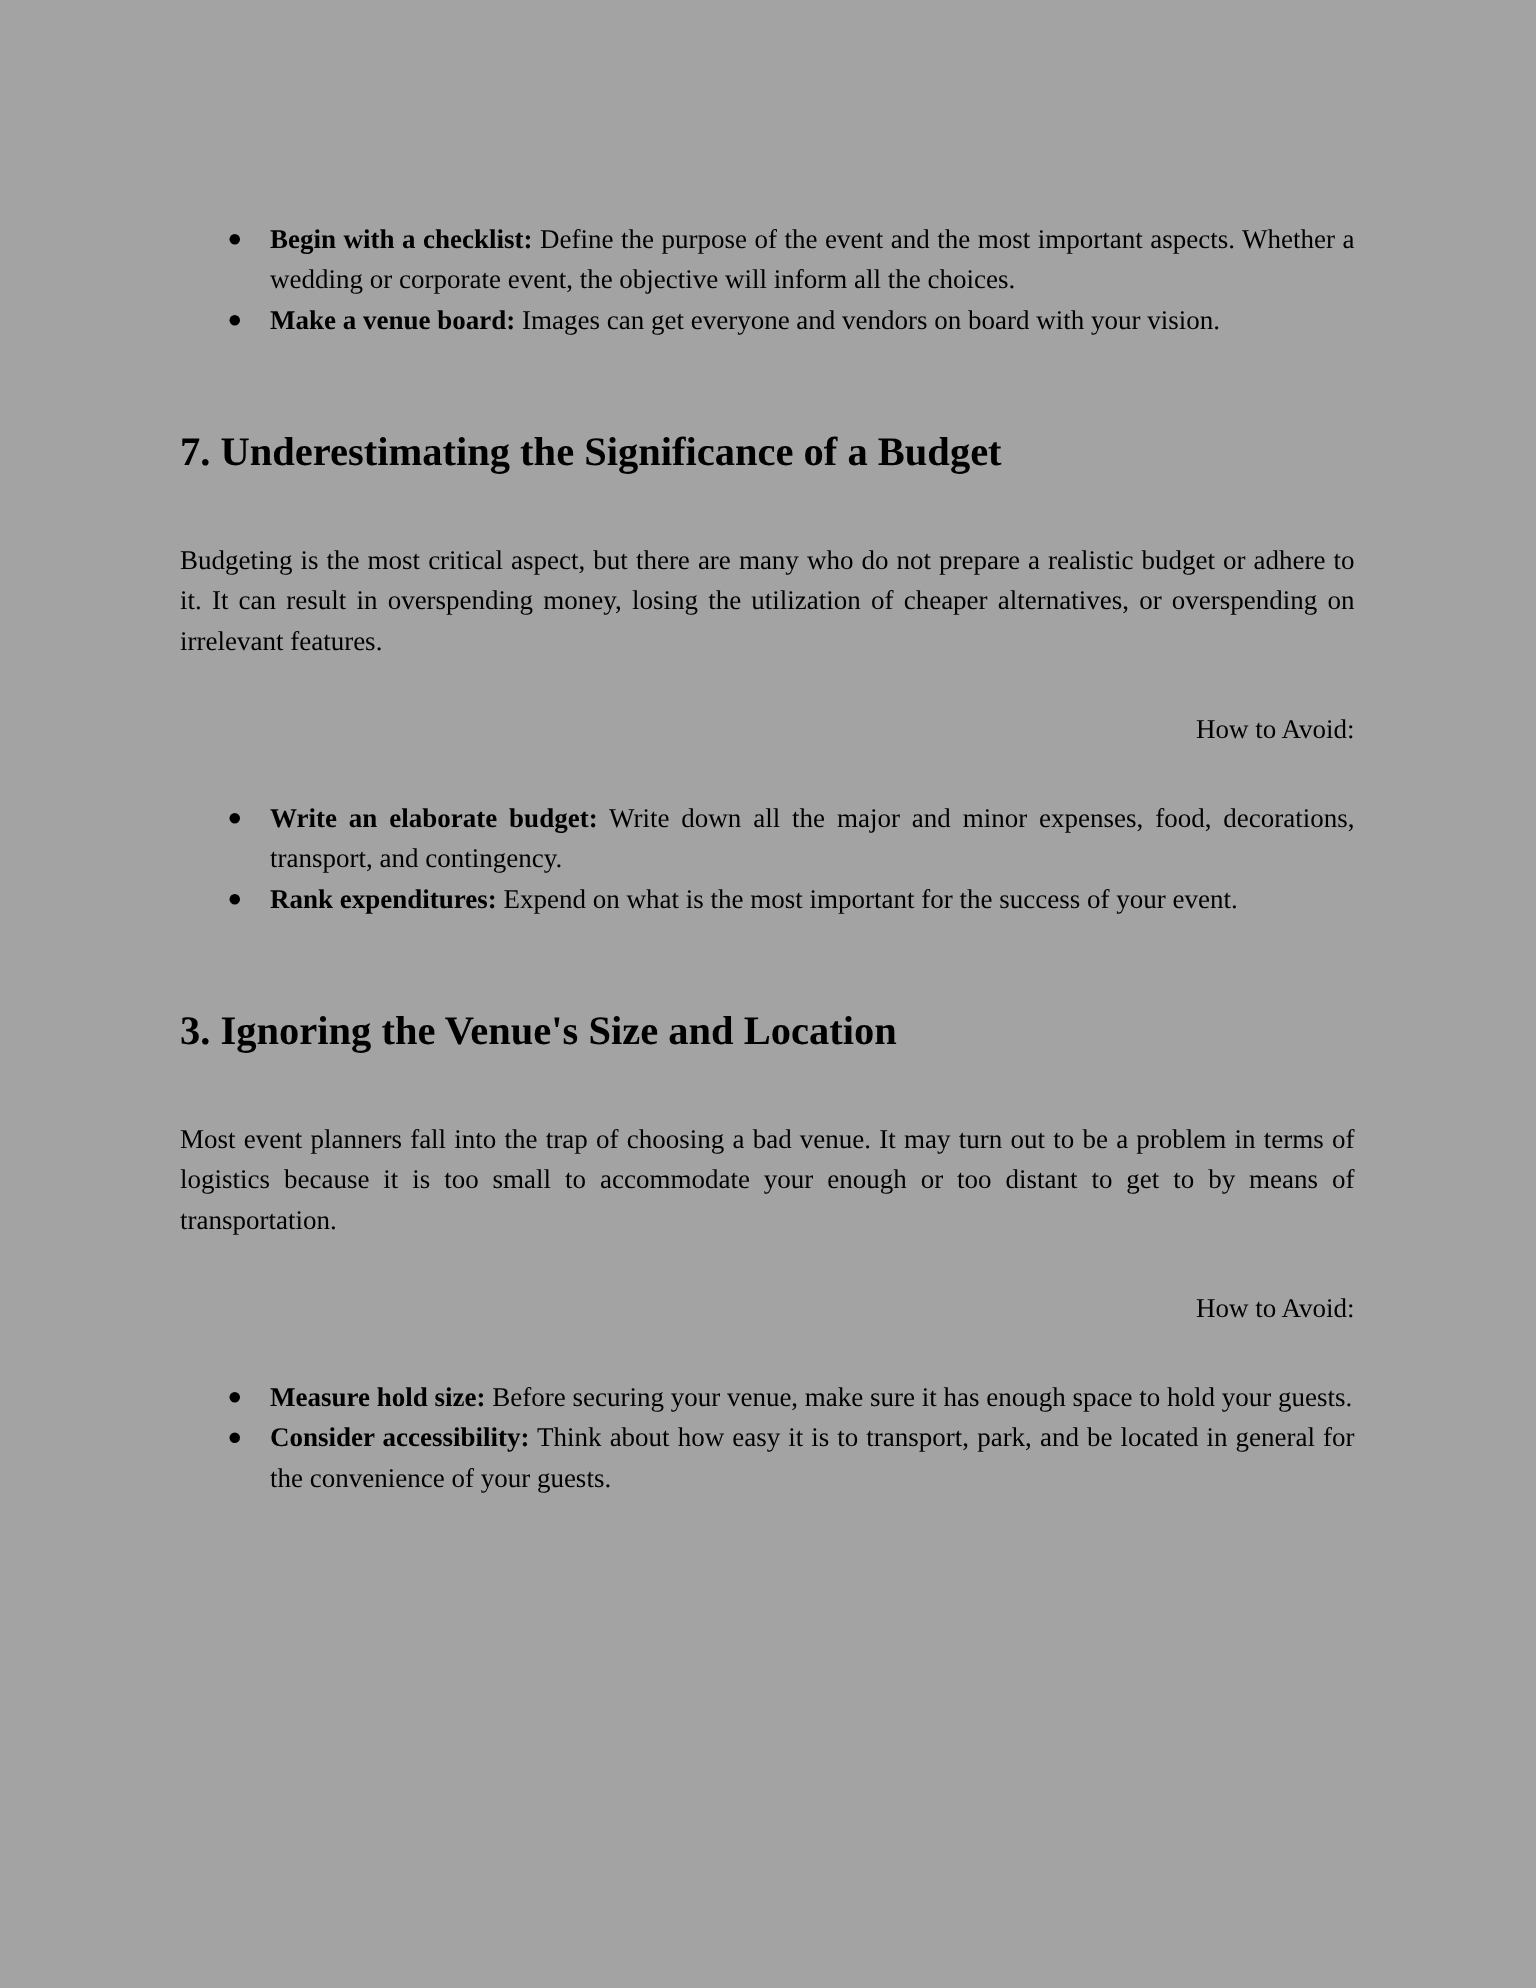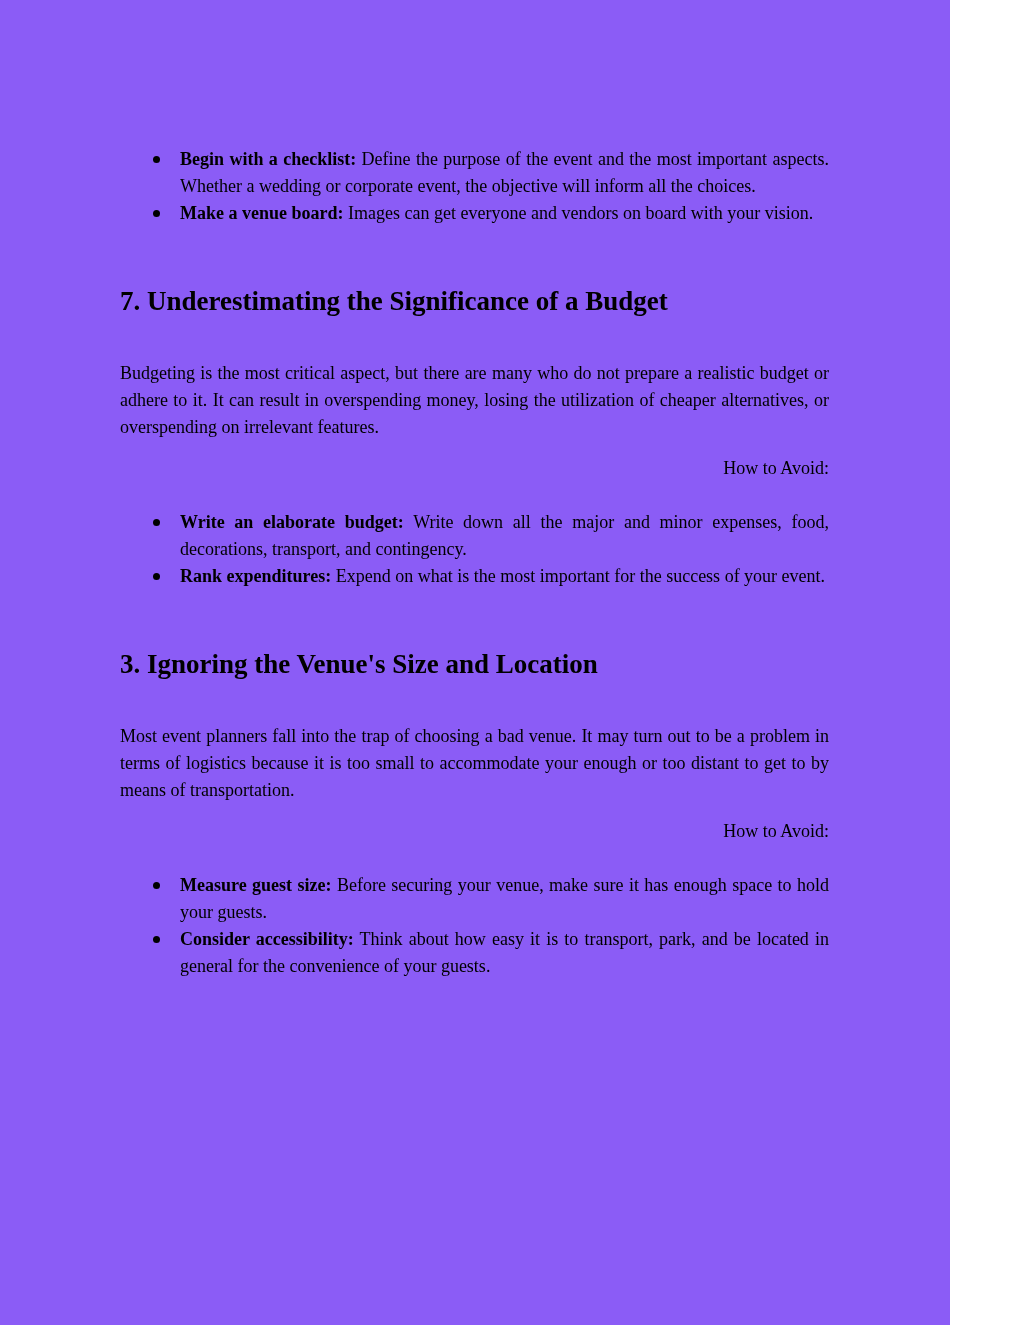--- a/index.html
+++ b/index.html
@@ -2,33 +2,33 @@
 <html><head>
 <meta charset="utf-8">
 <style>
   html, body {
     margin: 0;
     padding: 0;
     background: #ffffff;
   }
   .page {
     position: relative;
-    width: 950px;
+    width: 1024px;
     height: 1325px;
     box-sizing: border-box;
     padding: 146px 121px 0 120px;
-    background: #8b5cf6;
+    background: #a3a3a3;
     font-family: "Liberation Serif", serif;
     font-size: 18px;
     line-height: 27px;
     color: #000000;
     overflow: hidden;
   }
   p {
-    margin: 14px 0;
+    margin: 32px 0;
     text-align: justify;
   }
   p.plain {
     text-align: right;
   }
   h2 {
     font-family: "Liberation Serif", serif;
     font-size: 27px;
     line-height: 34px;
     font-weight: 700;
@@ -93,21 +93,21 @@
     </ul>
   </section>
 
   <section>
     <h2>3. Ignoring the Venue's Size and Location</h2>
     <p>Most event planners fall into the trap of choosing a bad venue. It may turn out to be a problem in terms of logistics because it is too small to accommodate your enough or too distant to get to by means of transportation.</p>
     <p class="plain">How to Avoid:</p>
     <ul class="bullet-list">
       <li>
         <span class="bullet"></span>
-        <b class="lead">Measure guest size:</b><span> Before securing your venue, make sure it has enough space to hold your guests.</span>
+        <b class="lead">Measure hold size:</b><span> Before securing your venue, make sure it has enough space to hold your guests.</span>
       </li>
       <li>
         <span class="bullet"></span>
         <b class="lead">Consider accessibility:</b><span> Think about how easy it is to transport, park, and be located in general for the convenience of your guests.</span>
       </li>
     </ul>
   </section>
 
 </div>
 

